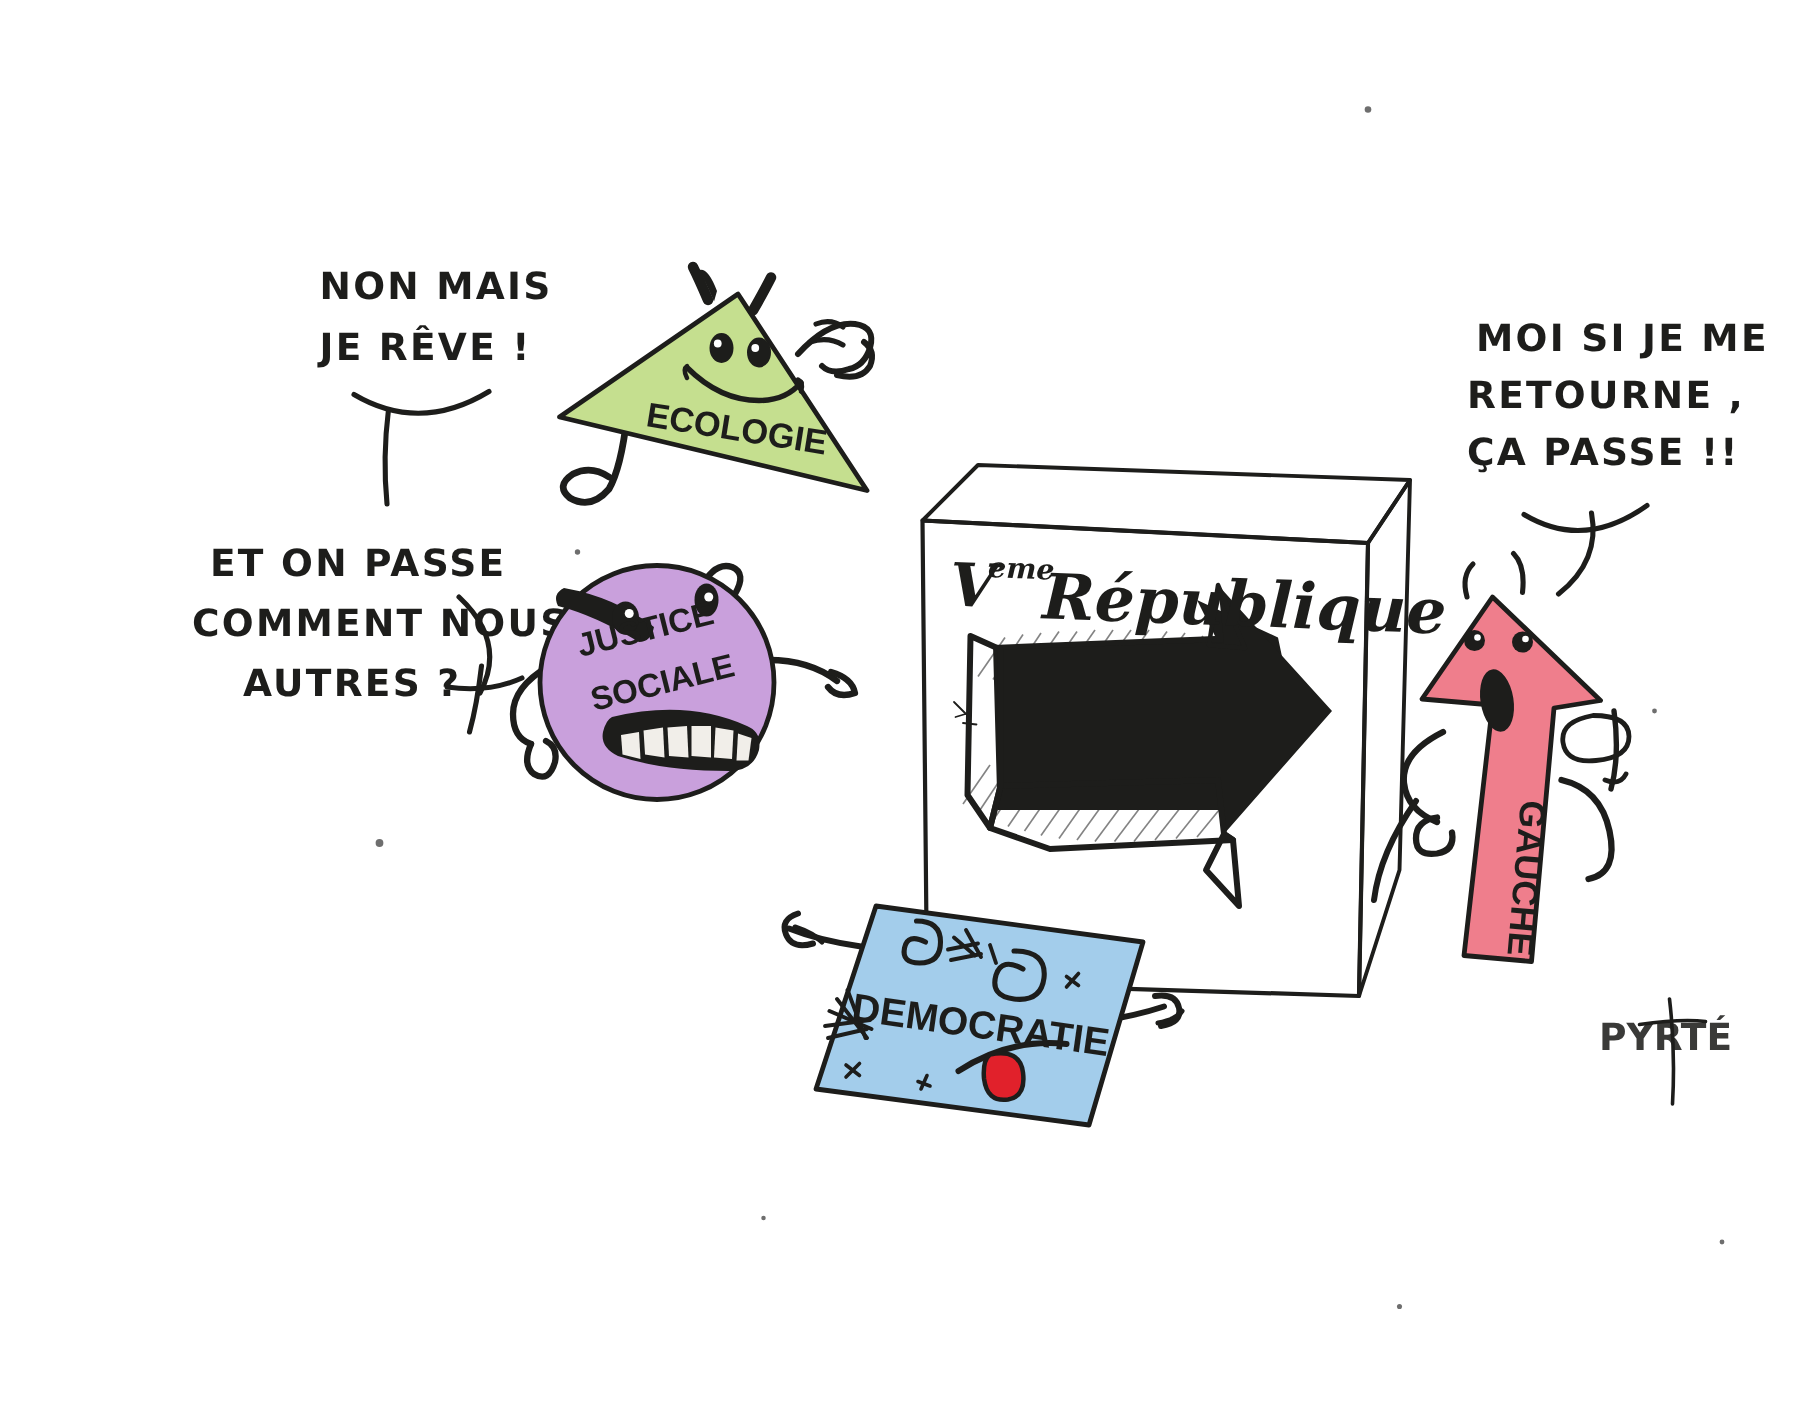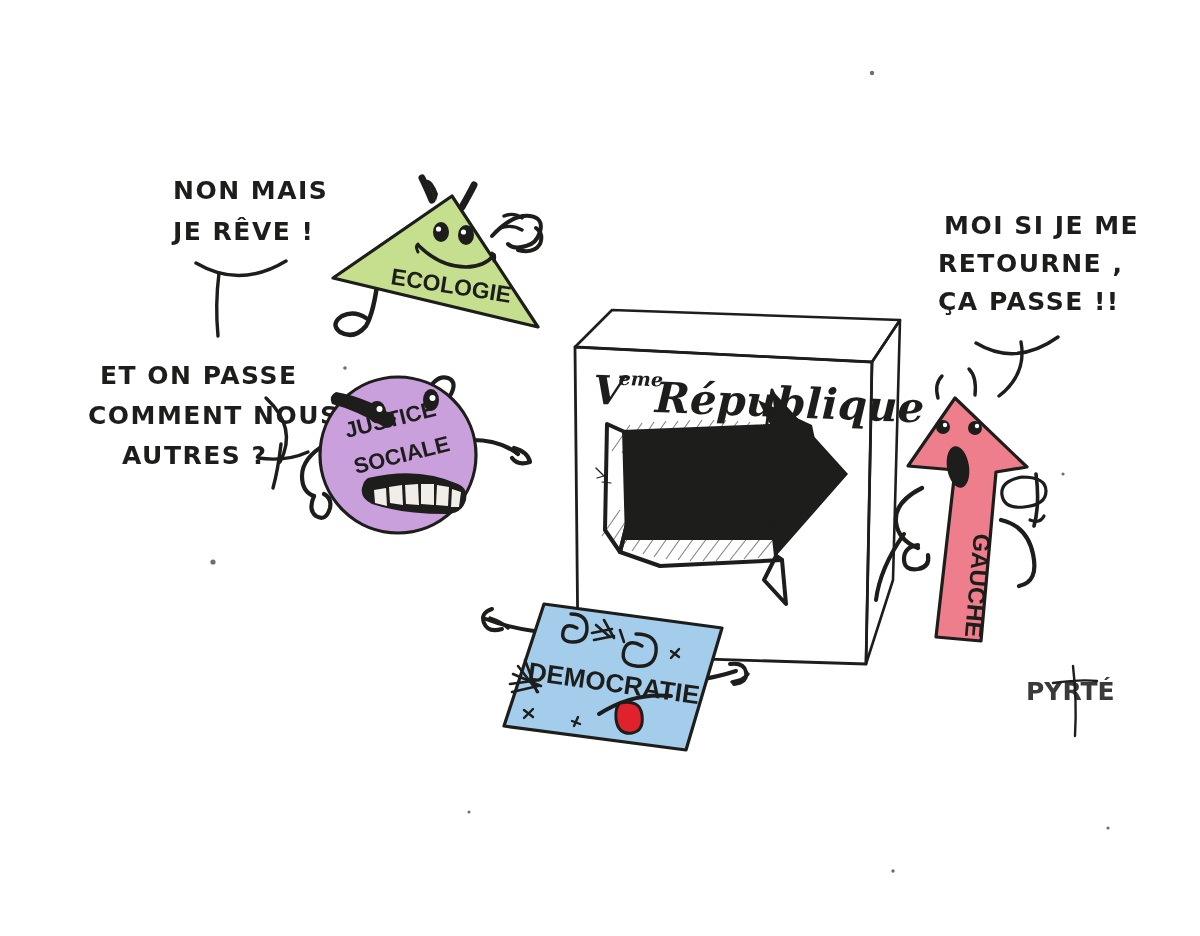--- a/index.html
+++ b/index.html
@@ -11,20 +11,21 @@
     width: 1200px;
     height: 936px;
     overflow: hidden;
     font-family: "Liberation Sans", sans-serif;
   }
   #cartoon-root {
     position: relative;
     width: 1109px;
     height: 936px;
     background: #ffffff;
+    margin-left: 40px;
   }
   #cartoon-svg {
     position: absolute;
     left: 0;
     top: 0;
     width: 1200px;
     height: 936px;
   }
   .ink {
     fill: none;

